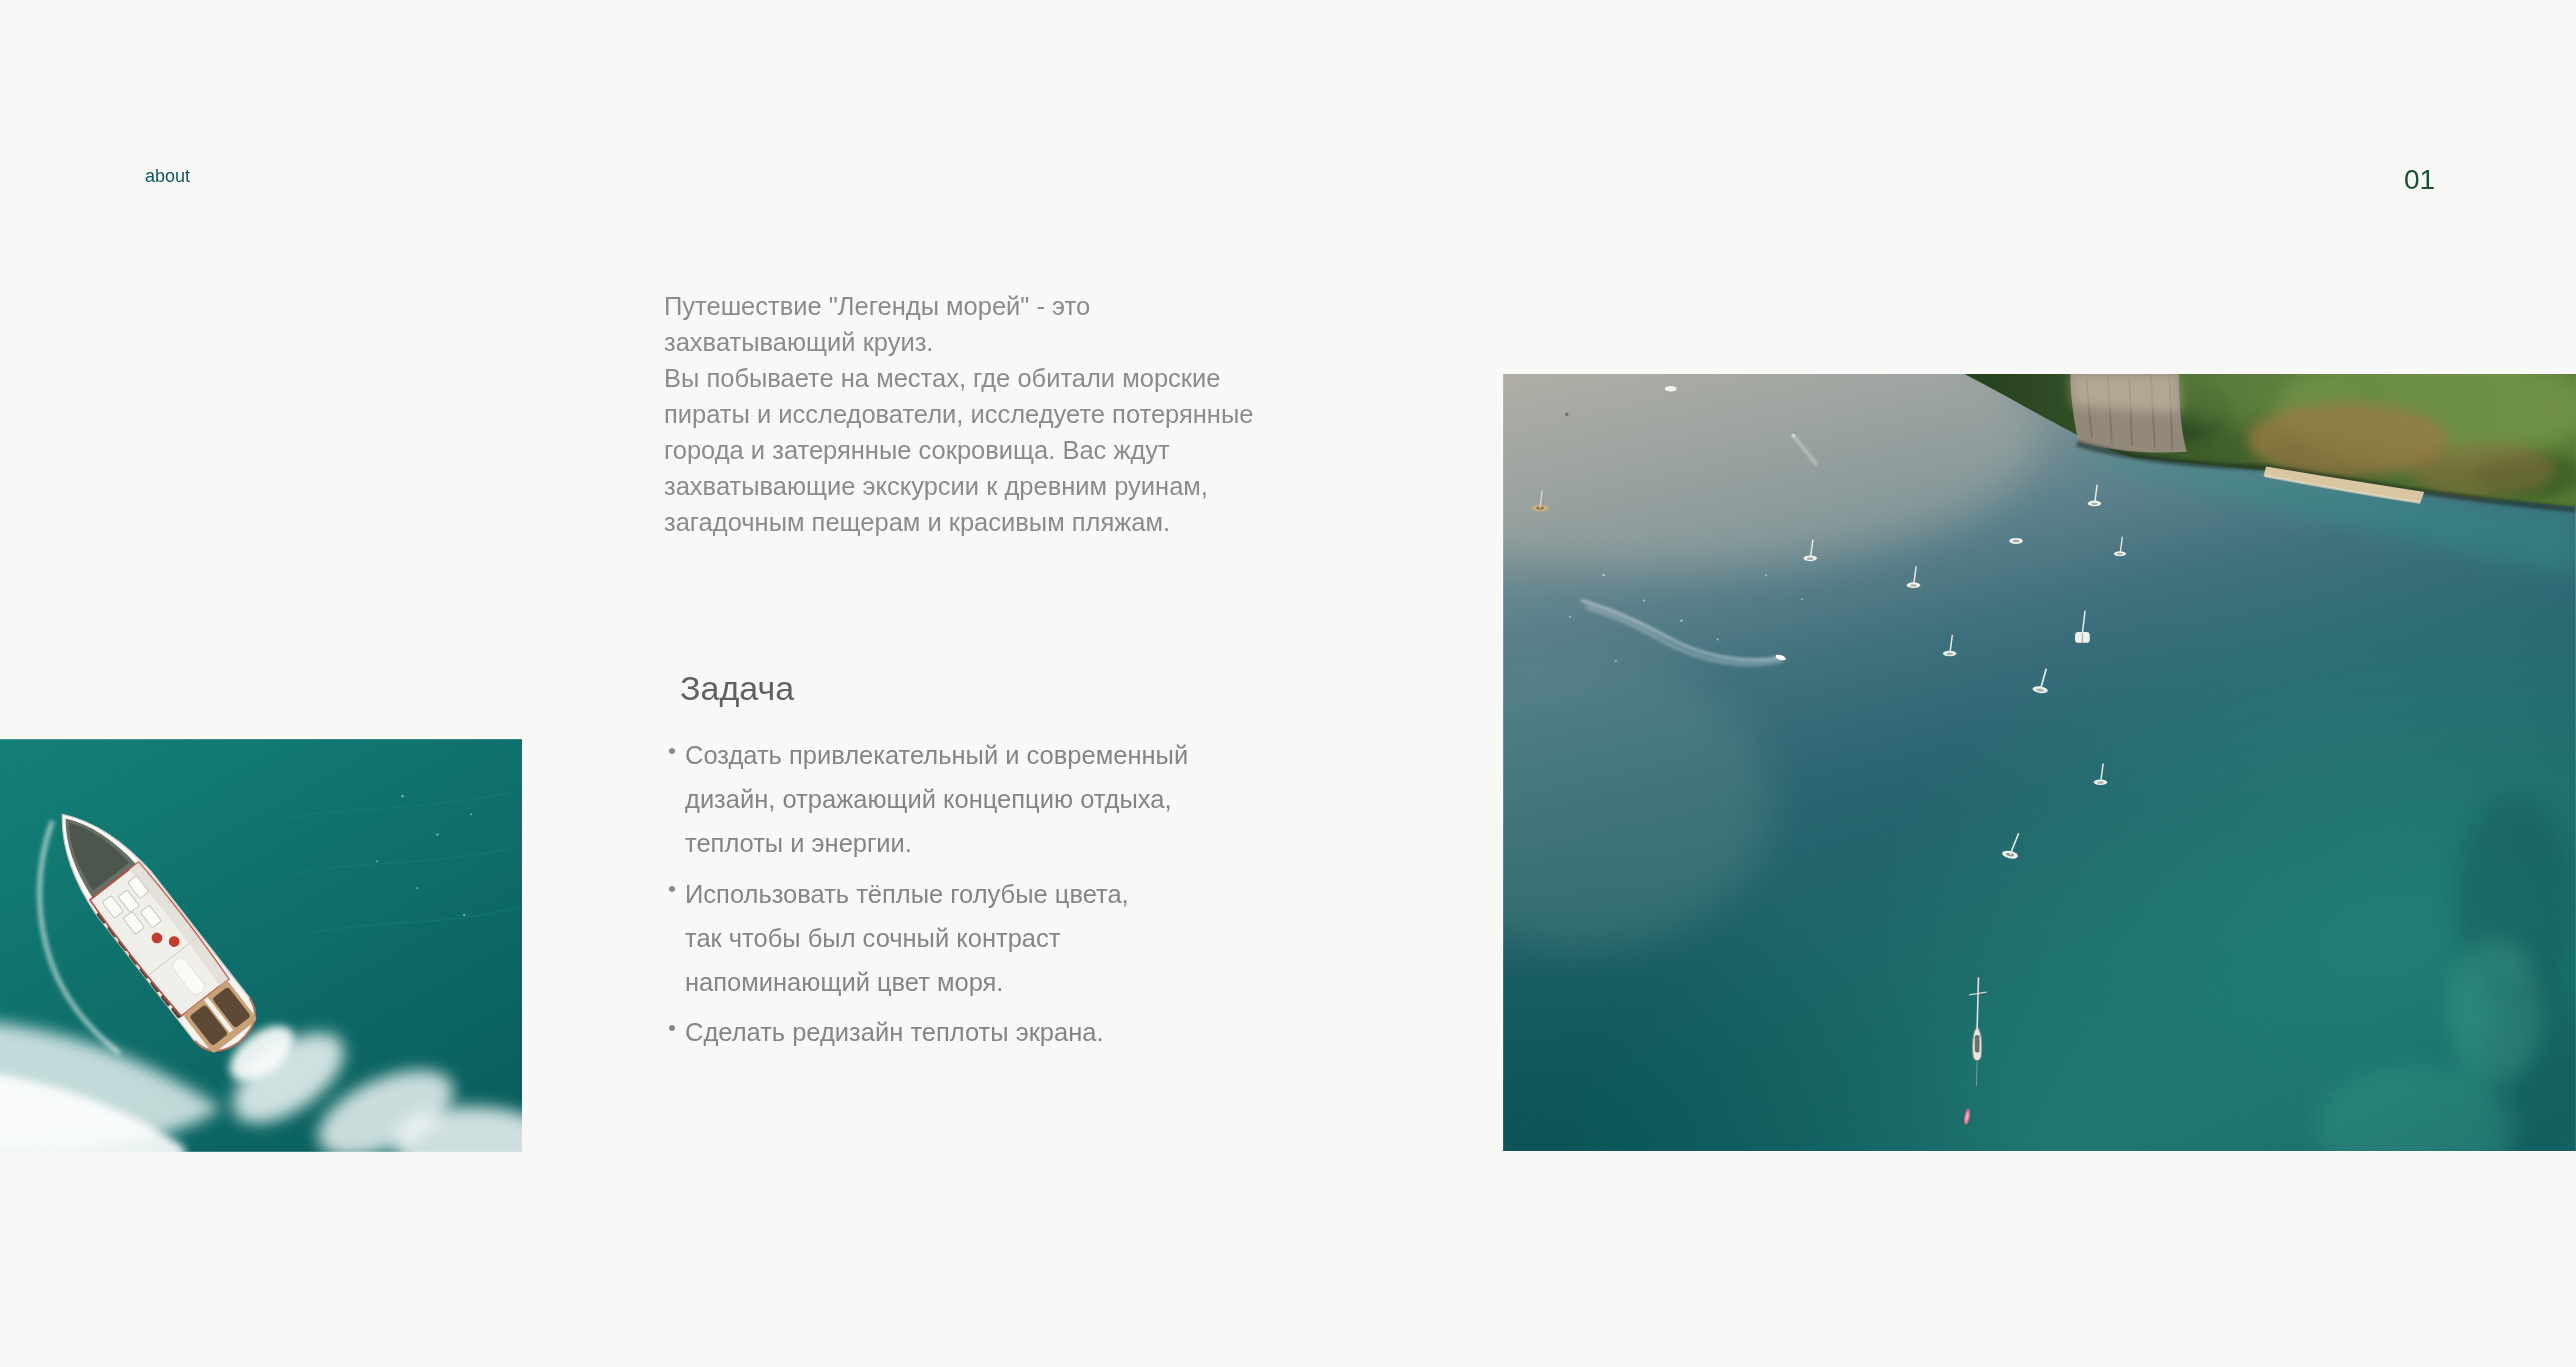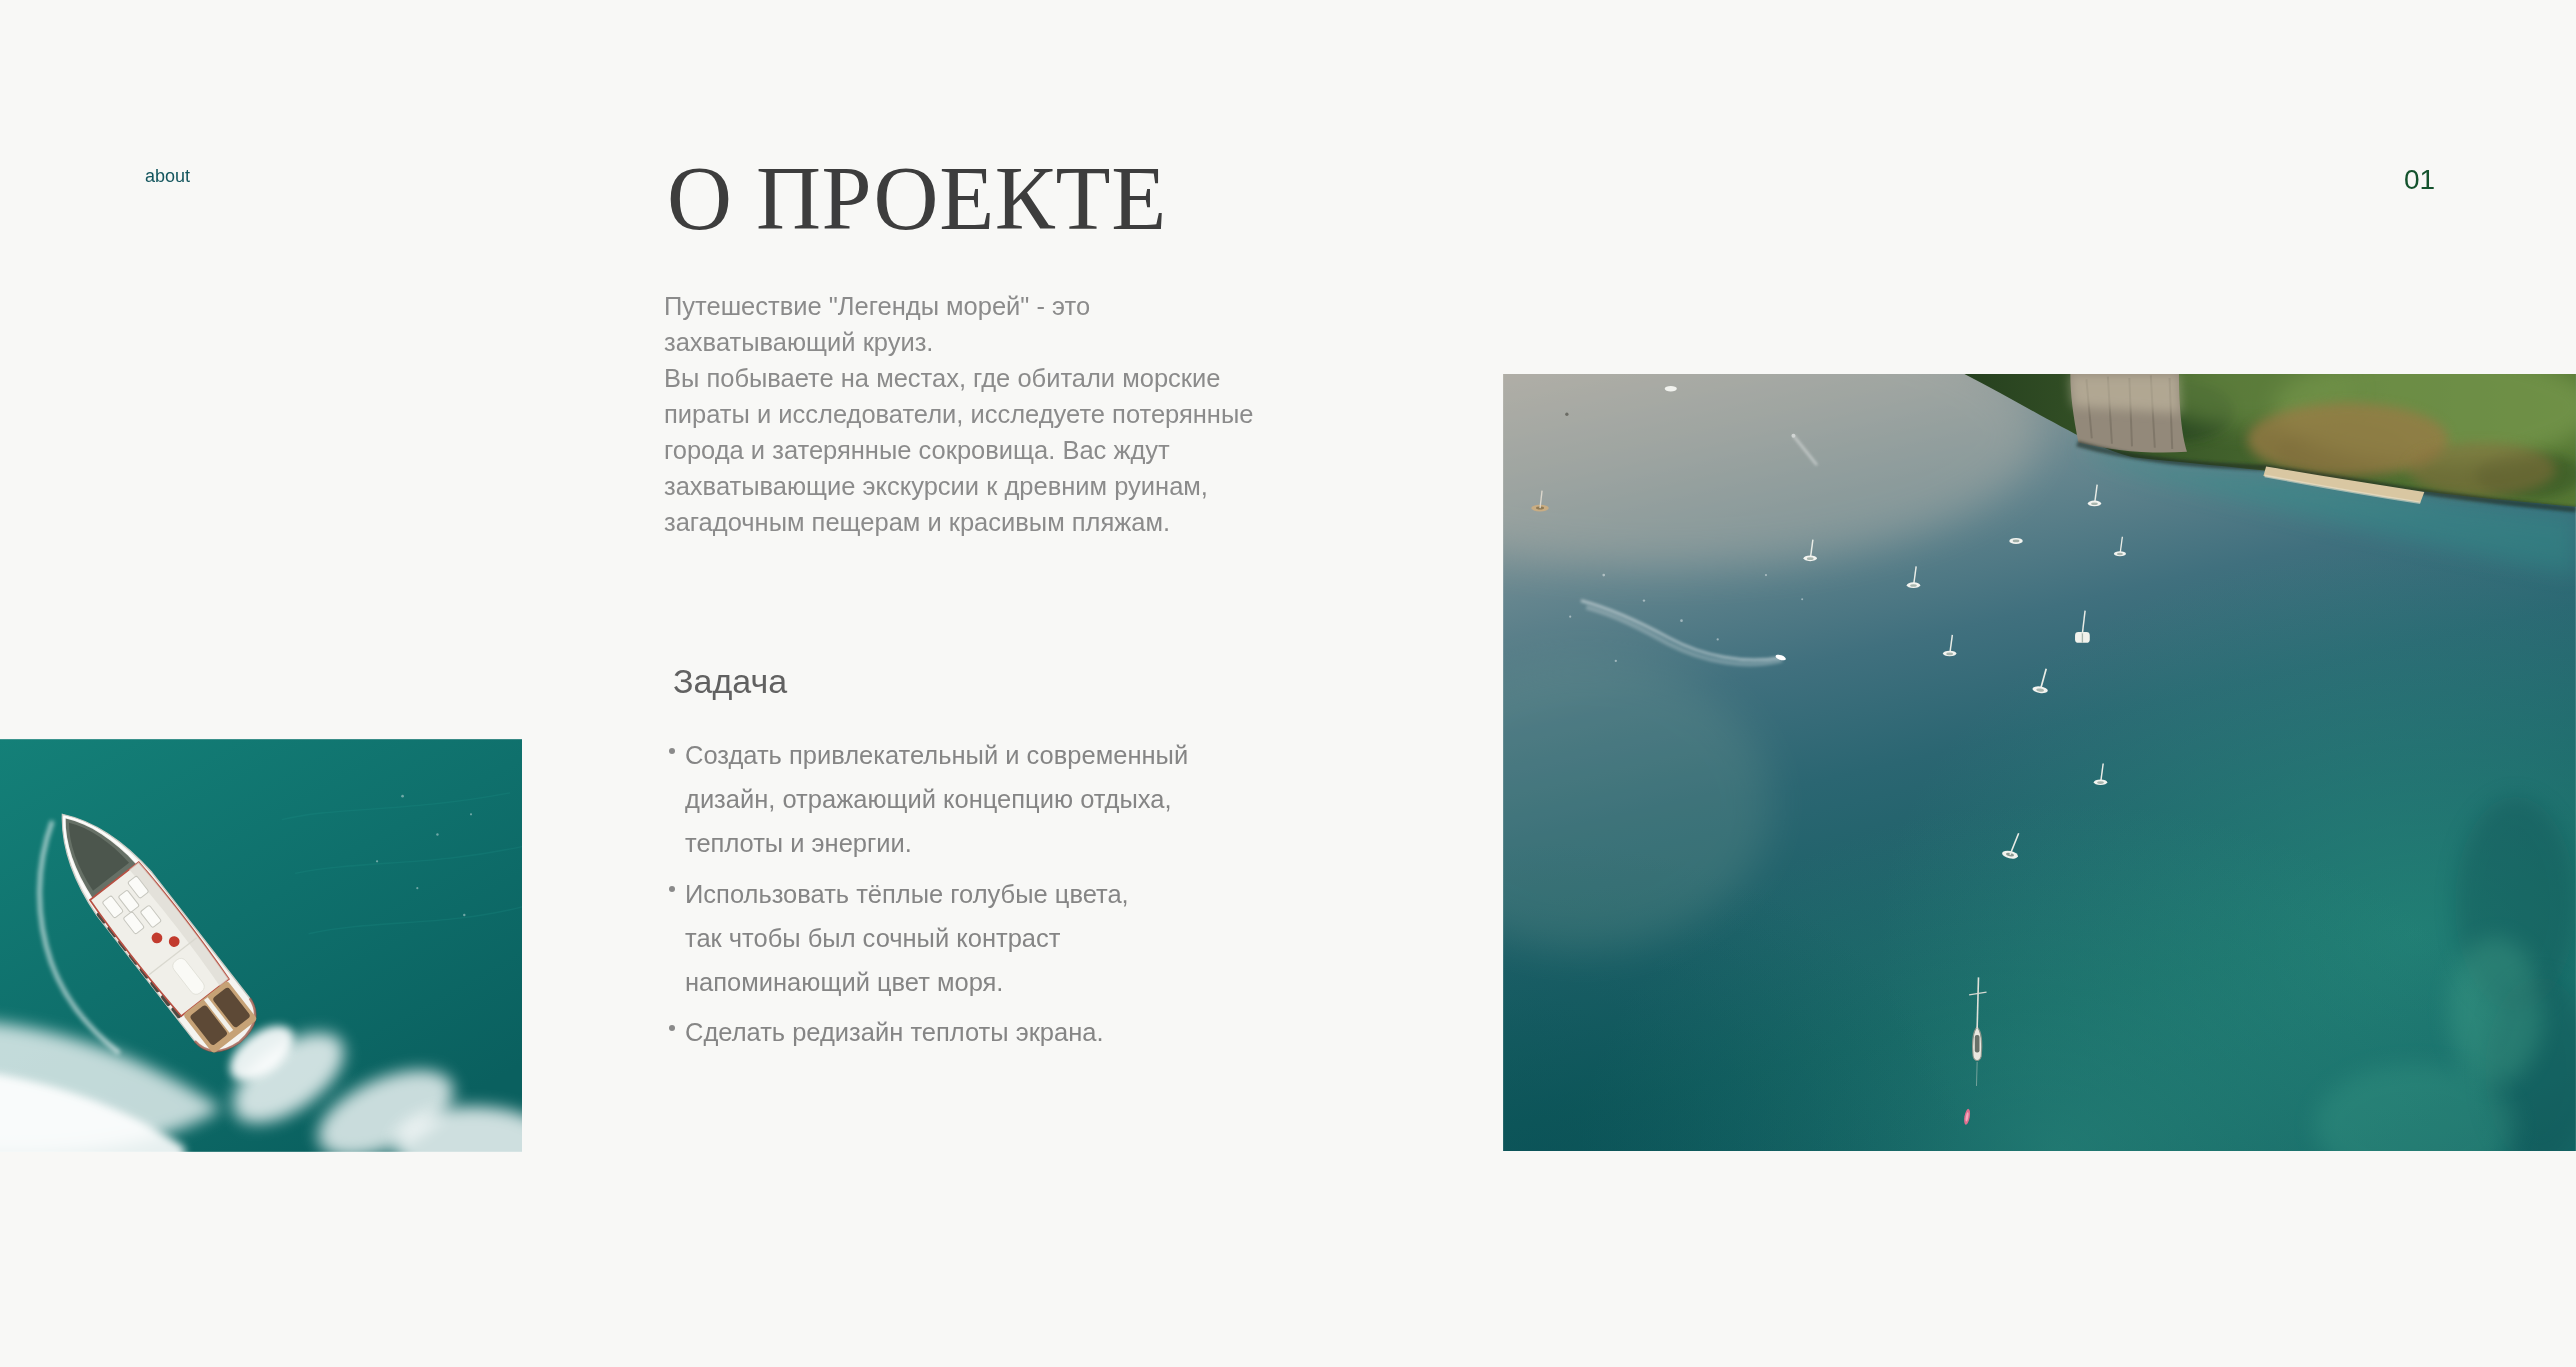--- a/index.html
+++ b/index.html
@@ -28,21 +28,21 @@
   }
   .page-number {
     position: absolute; left: 2404px; top: 161px;
     font-size: 28px; line-height: 38px; color: #14532d;
   }
   .intro {
     position: absolute; left: 664px; top: 288px; width: 671px;
     font-size: 25.5px; line-height: 36px; color: #8b8b8b;
   }
   .tasks-heading {
-    position: absolute; left: 664px; top: 652px; margin: 9px;
+    position: absolute; left: 664px; top: 652px; margin: 16px;
     font-size: 34px; line-height: 40px; font-weight: 400; color: #616161;
   }
   .tasks {
     position: absolute; left: 664px; top: 733px; width: 617px;
     margin: 0; padding: 0; list-style: none;
     font-size: 25.5px; line-height: 44px; color: #858585;
   }
   .tasks li { position: relative; padding-left: 21px; margin-bottom: 6.7px; }
   .tasks li::before {
     content: ""; position: absolute; left: 5.4px; top: 14.8px;
@@ -53,21 +53,20 @@
   .photo-left  { left: 0;     top: 739px; width: 522px;  height: 413px; }
   .photo-right { left: 1503px; top: 374px; width: 1073px; height: 777px; }
 </style>
 </head>
 <body>
 
 <div class="page">
 
   <a class="about-link">about</a>
 
-  <h1 class="title">О ПРОЕКТЕ</h1>
 
 
   <div class="page-number">01</div>
 
   <div class="intro">Путешествие "Легенды морей" - это<br>захватывающий круиз.<br>Вы побываете на местах, где обитали морские<br>пираты и исследователи, исследуете потерянные<br>города и затерянные сокровища. Вас ждут<br>захватывающие экскурсии к древним руинам,<br>загадочным пещерам и красивым пляжам.</div>
 
   <h2 class="tasks-heading">Задача</h2>
 
   <ul class="tasks">
     <li>Создать привлекательный и современный<br>дизайн, отражающий концепцию отдыха,<br>теплоты и энергии.</li>

